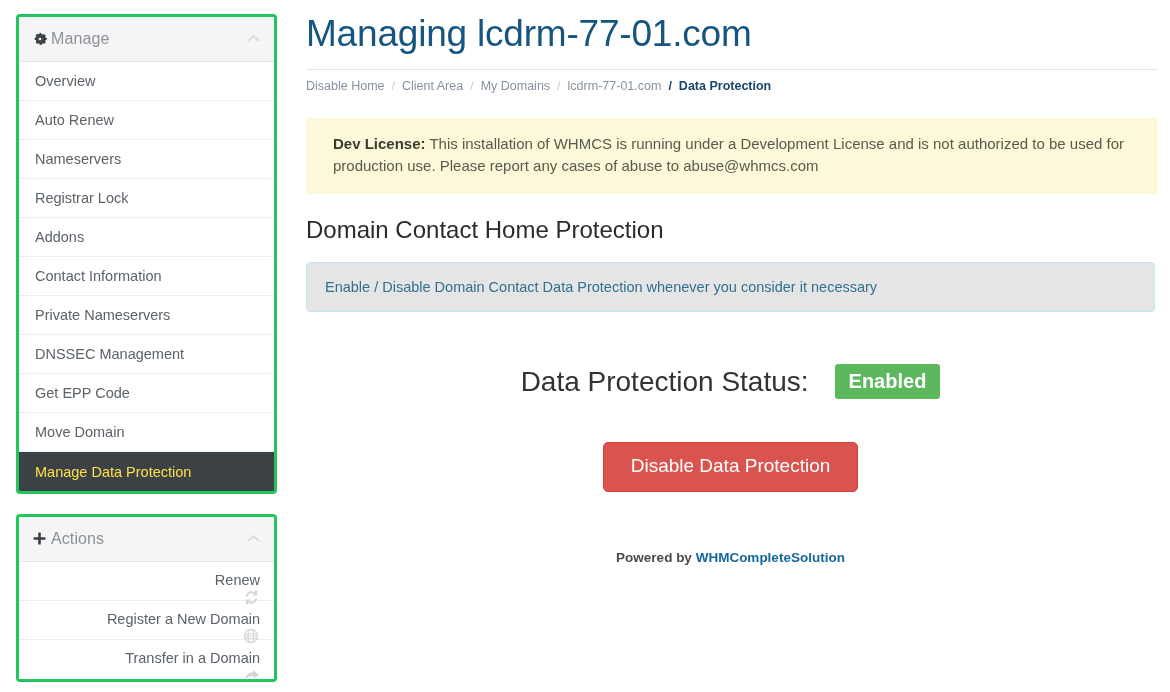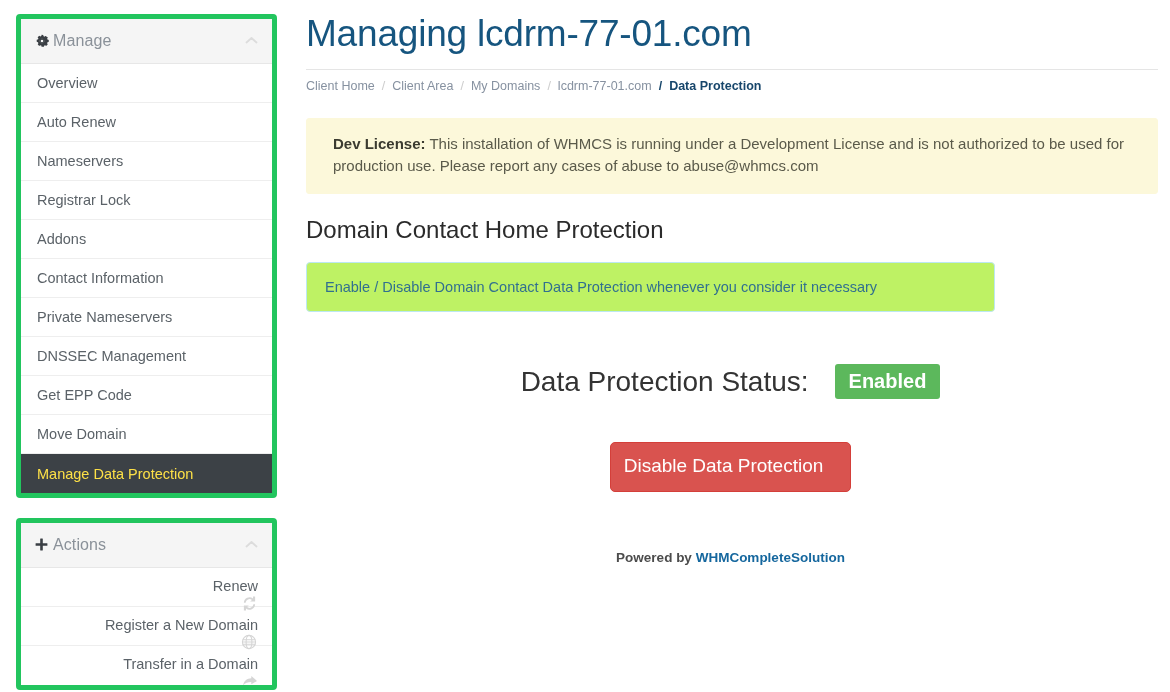--- a/index.html
+++ b/index.html
@@ -21,21 +21,21 @@
 
   
   .sidebar {
     position: absolute;
     left: 16px;
     top: 14px;
     width: 261px;
   }
   .panel {
     background: #ffffff;
-    border: 5px solid #22c55e;
+    border: 3px solid #22c55e;
     border-radius: 4px;
     margin-bottom: 20px;
     overflow: hidden;
   }
   .panel-heading {
     background: #f5f5f5;
     border-bottom: 1px solid #e7e7e7;
     padding: 10px 14px 11px 14px;
     height: 45px;
     display: flex;
@@ -156,22 +156,22 @@
   .section-title {
     font-size: 24px;
     color: #2b2b2b;
     font-weight: 400;
     margin: 22px 0 0 0;
     line-height: 1.2;
   }
 
   .alert-info {
     margin-top: 18px;
-    width: 689px;
-    background: #bef264;
+    width: 849px;
+    background: #e5e5e5;
     border: 1px solid #bce8f1;
     border-radius: 4px;
     padding: 16px 18px;
     color: #31708f;
     font-size: 14.5px;
   }
 
   .status-block {
     margin-top: 52px;
     text-align: center;
@@ -198,21 +198,21 @@
     border-radius: 3px;
     line-height: 1.1;
   }
   .btn-row { margin-top: 43px; text-align: center; width: 849px; }
   .btn-danger {
     display: inline-block;
     background: #d9534f;
     border: 1px solid #d43f3a;
     color: #ffffff;
     font-size: 19px;
-    padding: 13px 27px 14px 13px;
+    padding: 13px 27px 14px 27px;
     border-radius: 5px;
     cursor: pointer;
     font-family: "Liberation Sans", sans-serif;
     line-height: 1.1;
   }
   .footer {
     margin-top: 58px;
     text-align: center;
     width: 849px;
     font-size: 13.5px;
@@ -336,21 +336,21 @@
     </div>
 
   </div>
 
   <div class="content">
 
     <h1 class="page-title">Managing lcdrm-77-01.com</h1>
 
     <ul class="breadcrumb" id="breadcrumb-list">
         <li>
-          <a>Client Home</a>
+          <a>Disable Home</a>
         </li>
         <li>
           <span class="sep">/</span>
           <a>Client Area</a>
         </li>
         <li>
           <span class="sep">/</span>
           <a>My Domains</a>
         </li>
         <li>

